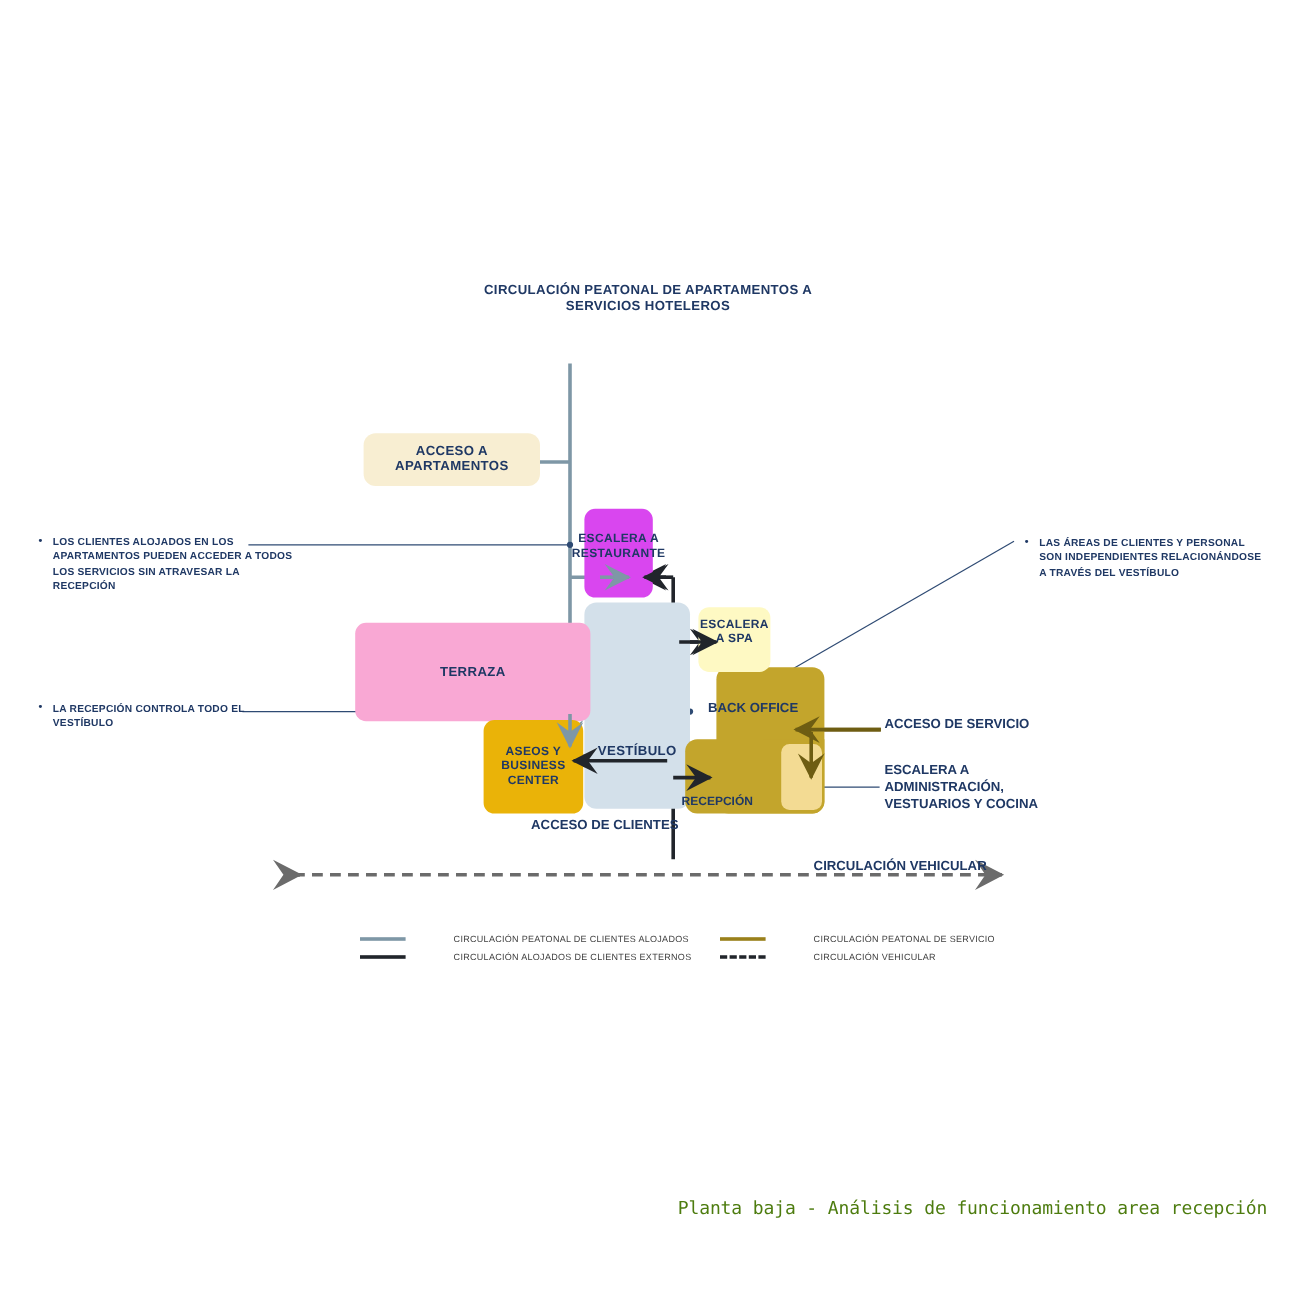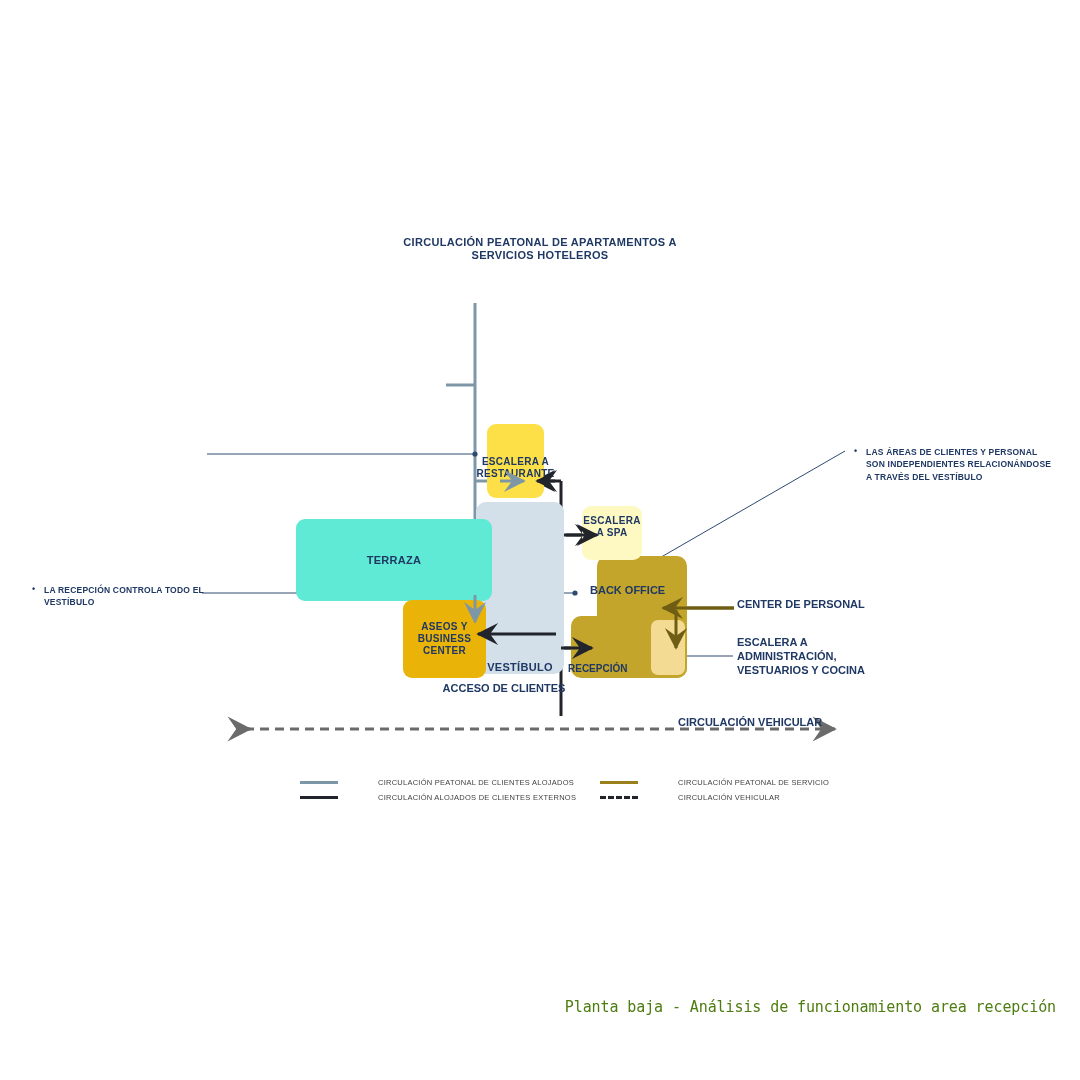--- a/index.html
+++ b/index.html
@@ -39,55 +39,55 @@
     text-align: center;
     color: #1F3864;
     font-weight: bold;
     letter-spacing: .3px;
     line-height: 1.18;
     box-sizing: border-box;
   }
 
   .room-terraza {
     left: 296px; top: 519px; width: 196px; height: 82px;
-    background: #5eead4;
+    background: #f9a8d4;
     border-radius: 9px;
     font-size: 11px;
     z-index: 2;
   }
   .room-vestibulo {
-    left: 476px; top: 502px; width: 88px; height: 172px;
+    left: 487px; top: 502px; width: 88px; height: 172px;
     background: #D3E0EA;
     border-radius: 10px;
     font-size: 11px;
-    align-items: flex-end;
+    align-items: center;
     padding-top: 76px;
     z-index: 1;
   }
   .room-aseos {
     left: 403px; top: 600px; width: 83px; height: 78px;
     background: #eab308;
     border-radius: 9px;
     font-size: 10px;
     z-index: 3;
   }
   .room-acceso-apart {
     left: 303px; top: 361px; width: 147px; height: 44px;
     background: #F8EED2;
     border-radius: 10px;
     font-size: 11px;
     z-index: 3;
   }
   .room-esc-restaurante {
     left: 487px; top: 424px; width: 57px; height: 74px;
-    background: #fde047;
+    background: #d946ef;
     border-radius: 9px;
     font-size: 10px;
     align-items: flex-start;
-    padding-top: 32px;
+    padding-top: 20px;
     z-index: 4;
   }
   .room-esc-spa {
     left: 582px; top: 506px; width: 60px; height: 54px;
     background: #fef9c3;
     border-radius: 9px;
     font-size: 10px;
     align-items: flex-start;
     padding-top: 9px;
     z-index: 4;
@@ -331,20 +331,23 @@
   </div>
 
   <div class="room room-vestibulo">
     <span>VESTÍBULO</span>
   </div>
 
   <div class="room room-aseos">
     <span>ASEOS Y BUSINESS CENTER</span>
   </div>
 
+  <div class="room room-acceso-apart">
+    <span>ACCESO A APARTAMENTOS</span>
+  </div>
 
   <div class="room room-esc-restaurante">
     <span>ESCALERA A RESTAURANTE</span>
   </div>
 
   <div class="room room-esc-spa">
     <span>ESCALERA A SPA</span>
   </div>
 
   <div class="block-backoffice"></div>
@@ -373,24 +376,29 @@
       <line x1="676" y1="610" x2="676" y2="648" stroke="#6E5D12" stroke-width="3" marker-end="url(#arrowServ)"></line>
     </g>
   </svg>
 
   <div class="caption-blue title-top">CIRCULACIÓN PEATONAL DE APARTAMENTOS A SERVICIOS HOTELEROS</div>
 
   <div class="caption-blue label-acceso-clientes">ACCESO DE CLIENTES</div>
 
   <div class="label-circ-vehicular">CIRCULACIÓN VEHICULAR</div>
 
-  <div class="label-acceso-personal">CENTER DE PERSONAL</div>
+  <div class="label-acceso-personal">ACCESO DE SERVICIO</div>
 
   <div class="label-escalera-admin">ESCALERA A ADMINISTRACIÓN, VESTUARIOS Y COCINA</div>
 
+  <div class="note note-left-1">
+    <ul>
+      <li>LOS CLIENTES ALOJADOS EN LOS APARTAMENTOS PUEDEN ACCEDER A TODOS LOS SERVICIOS SIN ATRAVESAR LA RECEPCIÓN</li>
+    </ul>
+  </div>
 
   <div class="note note-left-2">
     <ul>
       <li>LA RECEPCIÓN CONTROLA TODO EL VESTÍBULO</li>
     </ul>
   </div>
 
   <div class="note note-right-1">
     <ul>
       <li>LAS ÁREAS DE CLIENTES Y PERSONAL SON INDEPENDIENTES RELACIONÁNDOSE A TRAVÉS DEL VESTÍBULO</li>

